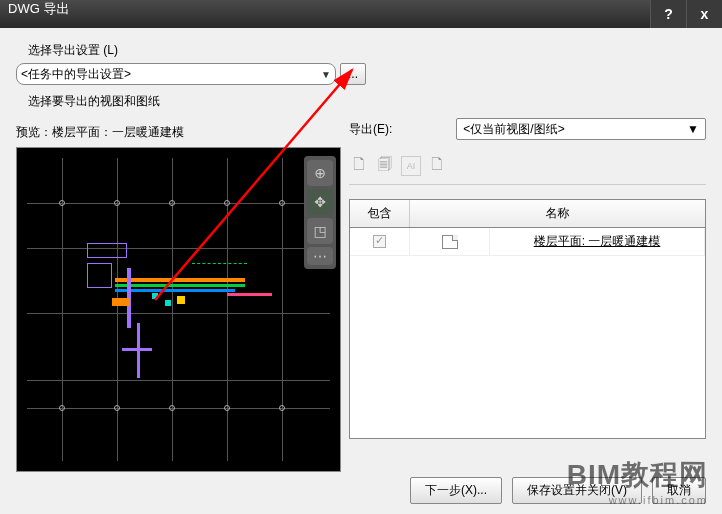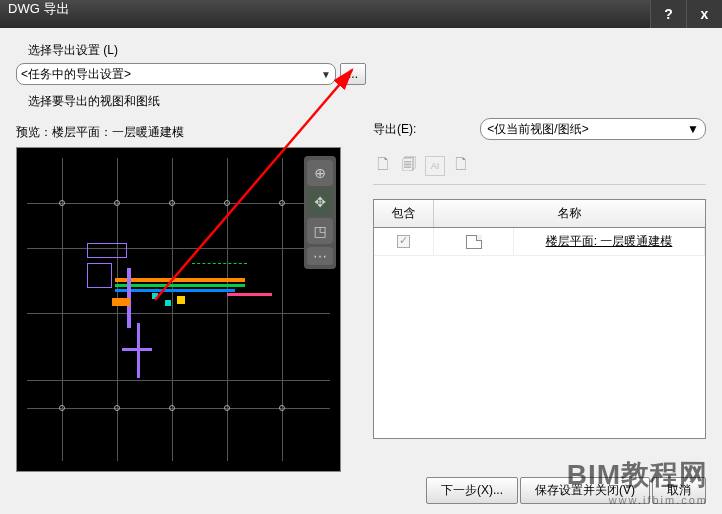--- a/index.html
+++ b/index.html
@@ -8,51 +8,51 @@
 .title-text{font-size:13px}
 .title-btns{position:absolute;right:0;top:0;display:flex;height:100%}
 .title-btn{width:36px;display:flex;align-items:center;justify-content:center;color:#fff;font-weight:bold;font-size:14px;cursor:pointer;background:#3a3a3a;border-left:1px solid #555}
 .title-btn.close{background:#3a3a3a}
 .content{padding:10px 16px;background:#f0f0f0;height:calc(100% - 28px);position:relative}
 .label{margin:4px 0 4px 12px;color:#000}
 .row{display:flex;align-items:center;gap:4px}
 .dropdown{flex:1;height:22px;border:1px solid #888;background:#fff;display:flex;align-items:center;justify-content:space-between;padding:0 4px;border-radius:8px}
 .dropdown .arrow{font-size:10px;color:#333}
 .btn-ell{width:26px;height:22px;border:1px solid #888;background:linear-gradient(#fff,#e0e0e0);border-radius:2px;display:flex;align-items:center;justify-content:center;cursor:pointer}
-.main-area{display:flex;gap:32px;margin-top:8px}
+.main-area{display:flex;gap:8px;margin-top:8px}
 .left-col{width:325px}
 .right-col{flex:1}
 .preview-label{margin:6px 0}
 .preview-box{width:325px;height:325px;background:#000;border:1px solid #888;position:relative;overflow:hidden}
 .grid-line{position:absolute;background:#555}
 .hline{height:1px;left:10px;right:10px}
 .vline{width:1px;top:10px;bottom:10px}
 .dot{position:absolute;width:6px;height:6px;border:1px solid #aaa;border-radius:50%}
 .shape{position:absolute}
 .toolbar-float{position:absolute;right:4px;top:8px;width:32px;background:#555;border-radius:4px;padding:4px 0;display:flex;flex-direction:column;align-items:center;gap:3px}
 .tool-icon{width:26px;height:26px;background:#666;border-radius:4px;display:flex;align-items:center;justify-content:center;color:#ccc;font-size:14px}
 .export-row{display:flex;align-items:center;gap:12px;margin-bottom:12px}
-.export-dd{flex:1;height:22px;border:1px solid #888;background:#fff;display:flex;align-items:center;justify-content:space-between;padding:0 6px;border-radius:10px}
+.export-dd{flex:1;height:22px;border:1px solid #888;background:#fff;display:flex;align-items:center;justify-content:space-between;padding:0 6px;border-radius:2px}
 .icon-row{display:flex;gap:6px;padding:4px 0 8px;border-bottom:1px solid #ccc}
 .mini-icon{width:20px;height:20px;display:flex;align-items:center;justify-content:center;color:#888;font-size:14px}
 .table{border:1px solid #888;margin-top:14px;height:240px;background:#fff}
 .table-head{display:flex;background:linear-gradient(#fdfdfd,#ececec);border-bottom:1px solid #888}
 .th{padding:5px 4px;text-align:center;border-right:1px solid #ccc}
 .th:last-child{border-right:none}
 .table-row{display:flex;border-bottom:1px solid #eee}
 .td{padding:5px 4px;text-align:center;border-right:1px solid #eee;display:flex;align-items:center;justify-content:center}
 .col1{width:60px}
 .col2{width:80px}
 .col3{flex:1}
 .checkbox{width:13px;height:13px;border:1px solid #aaa;background:#f5f5f5;position:relative}
 .checkbox::after{content:"✓";position:absolute;top:-2px;left:1px;font-size:11px;color:#999}
 .doc-icon{width:16px;height:14px;border:1px solid #888;background:#fff;position:relative}
 .doc-icon::after{content:"";position:absolute;right:-1px;top:-1px;width:5px;height:5px;background:#f0f0f0;border-left:1px solid #888;border-bottom:1px solid #888}
 .name-link{text-decoration:underline;color:#000}
-.footer{position:absolute;bottom:10px;right:16px;display:flex;gap:2px}
+.footer{position:absolute;bottom:10px;right:16px;display:flex;gap:10px}
 .btn{padding:4px 14px;border:1px solid #888;background:linear-gradient(#fff,#e0e0e0);border-radius:2px;cursor:pointer}
 .watermark{position:absolute;right:14px;bottom:8px;text-align:right;pointer-events:none}
 .wm-big{font-size:28px;font-weight:900;color:rgba(0,0,0,0.55);letter-spacing:1px}
 .wm-small{font-size:11px;color:rgba(0,0,0,0.45);letter-spacing:2px}
 .arrow-line{position:absolute;pointer-events:none;z-index:50}
 </style>
 </head>
 <body>
 
 <div class="titlebar">

